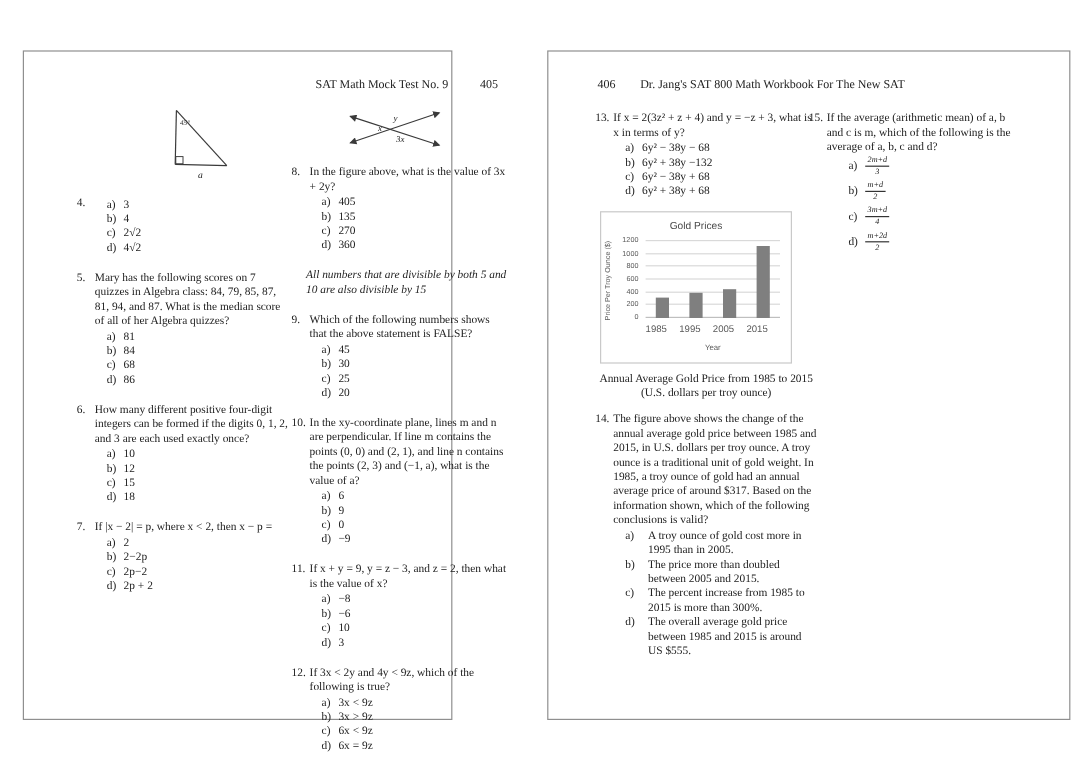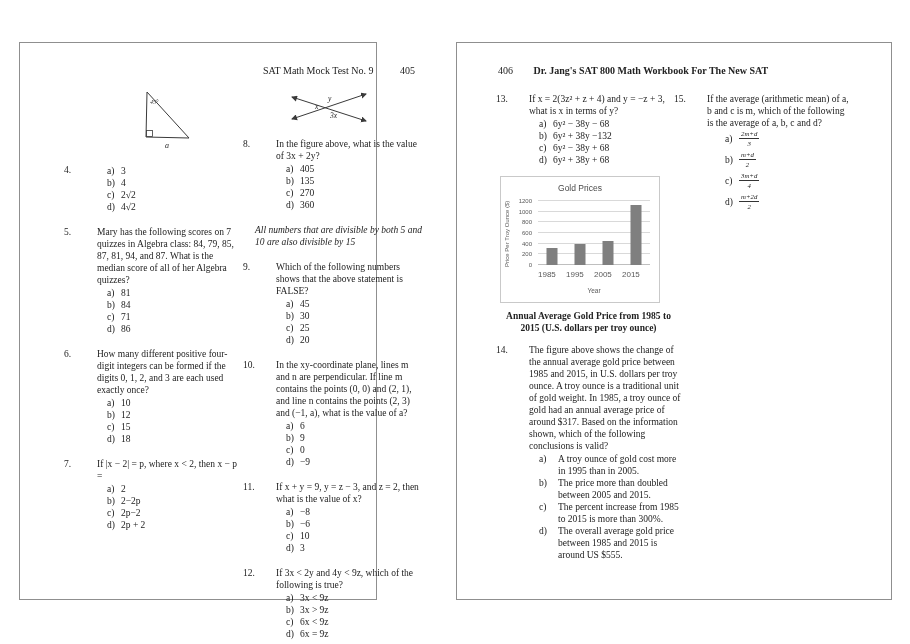--- a/index.html
+++ b/index.html
@@ -13,29 +13,29 @@
     position:absolute;top:42px;height:558px;background:#ffffff;
     border:1px solid #8f8f8f;box-sizing:border-box;
   }
   #left-page{left:19px;width:358px;}
   #right-page{left:456px;width:436px;}
 
   .pg-header{position:absolute;top:22px;font-size:10px;line-height:12px;white-space:nowrap;}
   #left-page .pg-header{left:0;width:395px;text-align:right;}
   #left-page .pg-header .pgnum{margin-left:24px;}
   #right-page .pg-header{left:41px;text-align:left;}
-  #right-page .pg-header .hdr-title{margin-left:18px;font-weight:bold;}
+  #right-page .pg-header .hdr-title{margin-left:18px;}
 
   .col{position:absolute;font-size:9.5px;line-height:12px;}
   #lp-col1{left:44px;top:42px;width:178px;}
   #lp-col2{left:223px;top:42px;width:181px;}
   #rp-col1{left:39px;top:50px;width:185px;}
   #rp-col2{left:217px;top:50px;width:178px;}
 
-  .q{display:flex;margin-top:13px;gap:18px;}
+  .q{display:flex;margin-top:13px;}
   .col .q:first-child{margin-top:0;}
   .qn{flex:0 0 15px;}
   .qb{flex:1;min-width:0;}
   .stem{display:block;}
   .opts{margin-top:1px;margin-left:10px;}
   .opt{display:flex;}
   .ol{flex:0 0 14px;}
   .opts-wide .ol{flex:0 0 19px;}
   .ot{flex:1;min-width:0;}
 
@@ -61,21 +61,21 @@
   .yticks{position:absolute;left:12px;top:24px;width:22px;height:64px;font-size:6px;color:#595959;}
   .ytick{position:absolute;right:3px;transform:translateY(50%);line-height:6px;}
   .chart-plot{position:absolute;left:37px;top:24px;width:112px;height:64px;}
   .gridline{position:absolute;left:0;width:100%;height:1px;}
   .gridline.zero{background:#bfbfbf !important;}
   .bar{position:absolute;bottom:0;width:11px;transform:translateX(-50%);}
   .chart-xlabels{position:absolute;left:37px;top:92px;width:112px;display:flex;font-size:8px;color:#595959;}
   .xlab{flex:1;text-align:left;}
   .chart-xlabel{position:absolute;left:37px;top:108px;width:112px;text-align:center;font-size:6.5px;color:#595959;}
 
-  .fig-caption{font-weight:bold;text-align:center;margin-top:7px;font-size:9.5px;line-height:12px;}
+  .fig-caption{font-weight:normal;text-align:center;margin-top:7px;font-size:9.5px;line-height:12px;}
 
   .opts-frac{margin-left:18px;}
   .opts-frac .opt{margin-bottom:4px;align-items:center;}
   .frac{
     display:inline-block;text-align:center;font-style:italic;
     font-size:6.8px;line-height:7px;vertical-align:middle;
   }
   .frac .num{display:block;border-bottom:0.8px solid #333;padding:0 2px 1px;}
   .frac .den{display:block;padding-top:1px;}
 </style>
@@ -132,21 +132,21 @@
             <div class="opt">
               <span class="ol">a)</span>
               <span class="ot">81</span>
             </div>
             <div class="opt">
               <span class="ol">b)</span>
               <span class="ot">84</span>
             </div>
             <div class="opt">
               <span class="ol">c)</span>
-              <span class="ot">71</span>
+              <span class="ot">68</span>
             </div>
             <div class="opt">
               <span class="ol">d)</span>
               <span class="ot">86</span>
             </div>
           </div>
       </div>
     </div>
 
     <div class="q">

